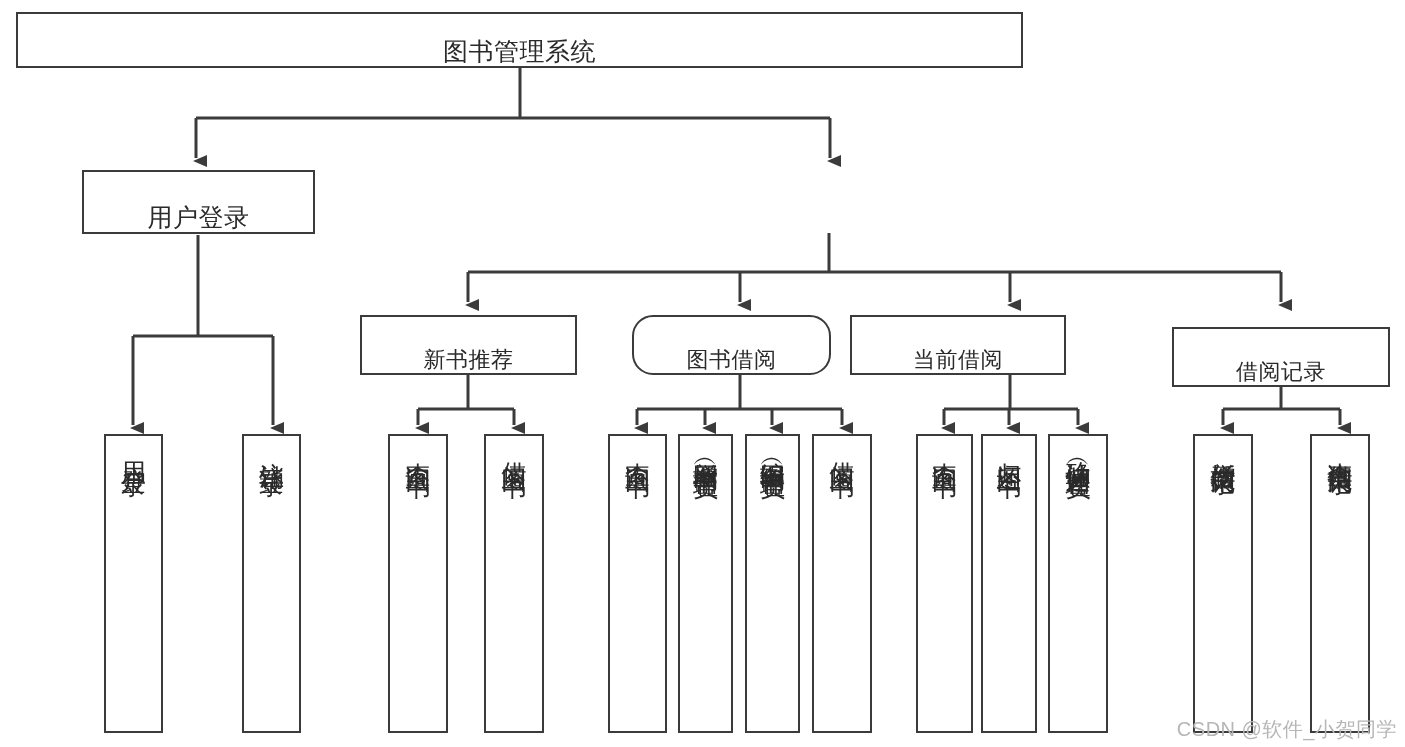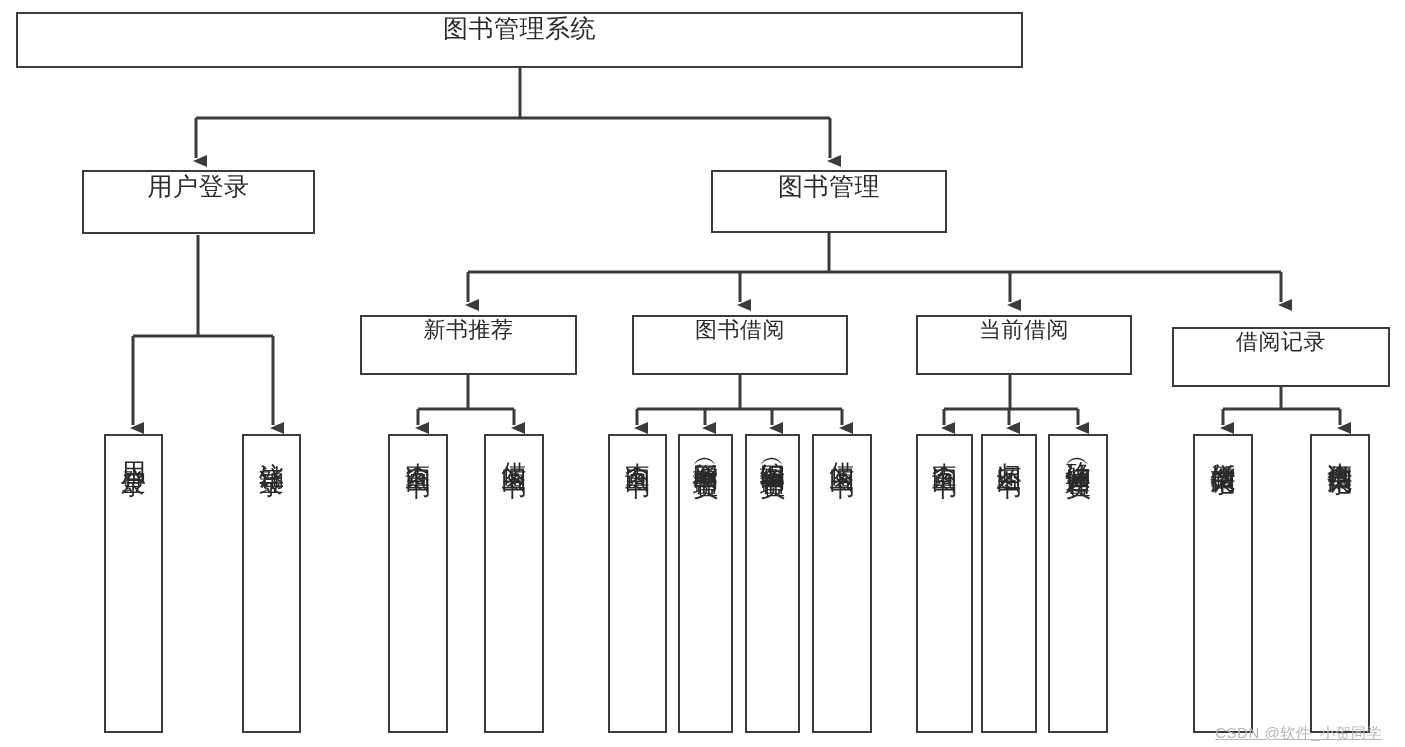--- a/index.html
+++ b/index.html
@@ -22,21 +22,21 @@
     width:1405px; height:747px;
     pointer-events:none;
   }
   
   .node{
     position:absolute;
     box-sizing:border-box;
     border:2px solid #3b3b3b;
     background:#ffffff;
     display:flex;
-    align-items:flex-start;
+    align-items:flex-end;
     justify-content:center;
     color:#2a2a2a;
   }
   .node .lbl{
     display:block;
     text-align:center;
     line-height:1.18;
     letter-spacing:0.5px;
   }
   
@@ -61,27 +61,26 @@
     letter-spacing:4px;
     white-space:nowrap;
   }
   .node.vert.tall .lbl{
     font-size:25px;
     letter-spacing:2px;
   }
   
   #watermark{
     position:absolute;
-    right:23px;
+    right:8px;
     bottom:4px;
-    font-size:15px;
+    font-size:20px;
     color:#b6b6b6;
     white-space:nowrap;
     letter-spacing:0.5px;
-    text-decoration:underline;
   }
 </style>
 </head>
 <body>
 
 <div id="canvas">
 
   <svg id="wires" viewBox="0 0 1405 747" width="1405" height="747" xmlns="http://www.w3.org/2000/svg">
     <defs>
       <marker id="ah" markerWidth="12" markerHeight="14" refX="3" refY="11" orient="auto" markerUnits="userSpaceOnUse">
@@ -135,33 +134,30 @@
   </svg>
 
   <div class="node root horiz" style="left:16px;top:12px;width:1007px;height:56px;">
     <span class="lbl">图书管理系统</span>
   </div>
 
   <div class="node lvl2 horiz" style="left:82px;top:170px;width:233px;height:64px;">
     <span class="lbl">用户登录</span>
   </div>
 
-  <div class="node lvl2 horiz" style="left:711px;top:170px;width:236px;height:63px;">
-    <span class="lbl">图书管理</span>
-  </div>
 
   <div class="node lvl3 horiz" style="left:360px;top:315px;width:217px;height:60px;">
     <span class="lbl">新书推荐</span>
   </div>
 
-  <div class="node lvl3 horiz" style="left:632px;top:315px;width:216px;height:60px;">
+  <div class="node lvl3 horiz" style="left:632px;top:315px;width:199px;height:60px;border-radius:21px;">
     <span class="lbl">图书借阅</span>
   </div>
 
-  <div class="node lvl3 horiz" style="left:916px;top:315px;width:216px;height:60px;">
+  <div class="node lvl3 horiz" style="left:850px;top:315px;width:216px;height:60px;">
     <span class="lbl">当前借阅</span>
   </div>
 
   <div class="node lvl3 horiz" style="left:1172px;top:315px;width:218px;height:60px;margin-top:12px;">
     <span class="lbl">借阅记录</span>
   </div>
 
   <div class="node vert" style="left:104px;top:434px;width:59px;height:299px;">
     <span class="lbl">用户登录</span>
   </div>

